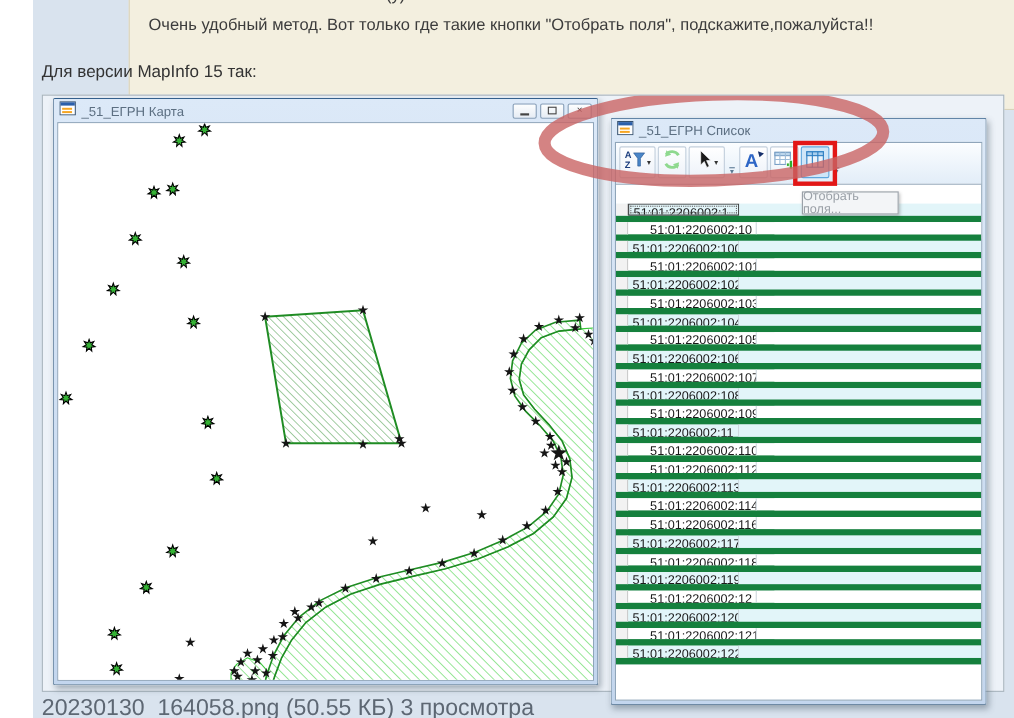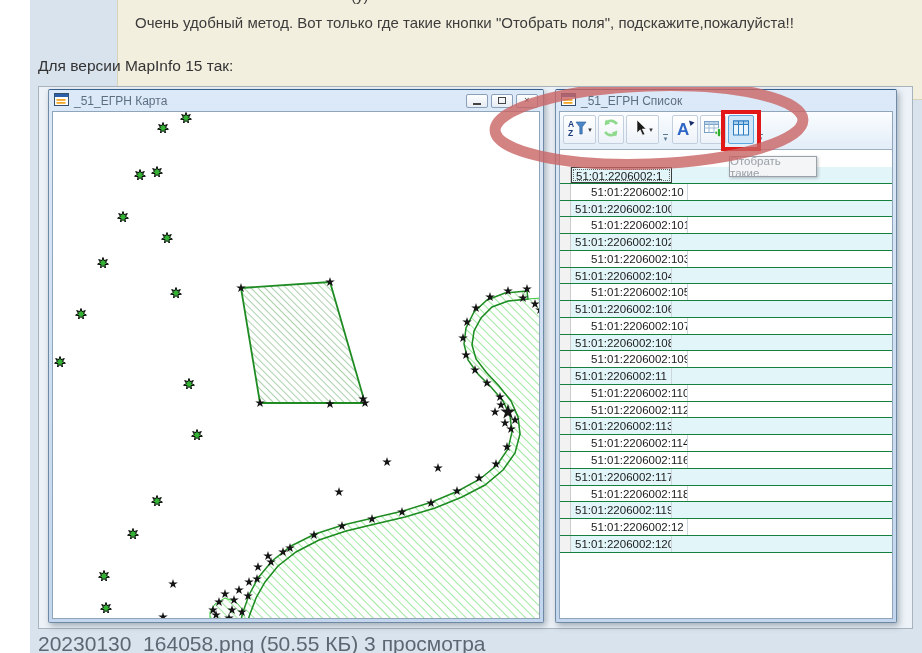--- a/index.html
+++ b/index.html
@@ -19,21 +19,21 @@
 
   
   .image-frame{position:absolute;left:38px;top:86px;width:875px;height:543px;
                background:#edf2f8;border:1px solid #a8b4bd;box-sizing:border-box;}
 
   
   .window{position:absolute;border:1px solid #6e8aa5;border-top-color:#35608c;border-radius:2px;
           background:linear-gradient(#dce9f8,#c3d6ee);box-shadow:2px 3px 6px rgba(70,88,105,.45);
           box-sizing:border-box;}
   .map-window{left:9px;top:2px;width:496px;height:534px;}
-  .list-window{left:516px;top:2px;width:342px;height:534px;}
+  .list-window{left:516px;top:20px;width:342px;height:534px;}
   .titlebar{height:21px;display:flex;align-items:center;padding:0 5px;gap:5px;}
   .title{font-size:12px;color:#5c6f82;white-space:nowrap;}
   .controls{margin-left:auto;display:flex;gap:3px;}
   .ctrl{width:22px;height:14px;border:1px solid #8aa0b8;border-radius:2px;
         background:linear-gradient(#fdfefe,#e6ecf4);display:flex;align-items:center;
         justify-content:center;font-size:9px;line-height:9px;color:#333;box-sizing:border-box;}
   .ctrl .minbar{width:8px;height:2px;background:#444;margin-top:6px;}
   .ctrl .maxbox{width:8px;height:7px;border:1.5px solid #444;box-sizing:border-box;}
   .client{position:absolute;left:3px;right:3px;top:21px;bottom:3px;background:#fff;
           border:1px solid #8fa5ba;box-sizing:border-box;}
@@ -55,21 +55,21 @@
   .tb-overflow{width:9px;align-self:flex-end;padding-bottom:5px;text-align:center;
           font-size:7px;color:#5d7a94;line-height:6px;}
   .tb-overflow .bar{display:block;width:5px;height:1px;background:#5d7a94;margin:0 auto 1px;}
 
   .header-row{height:17px;display:flex;align-items:center;background:#fdfefe;
               border-bottom:1px solid #b8c6d0;box-sizing:border-box;margin-top:32px;}
   .gutter{width:11px;align-self:stretch;background:#f2f2f2;border-right:1px solid #cccccc;
           box-sizing:border-box;flex:none;}
   .header-label{font-weight:bold;font-size:12px;color:#101010;padding-left:5px;}
   .rows{position:absolute;left:0;right:0;top:55px;bottom:0;overflow:hidden;}
-  .row{height:16.78px;display:flex;border-bottom:1px solid #15803d;box-sizing:border-box;}
+  .row{height:16.78px;display:flex;border-bottom:6px solid #15803d;box-sizing:border-box;}
   .row .cell{width:101px;flex:none;font-size:11.5px;color:#1a1a1a;line-height:15px;
              padding:1px 2px 0 4px;border-right:1px solid #ccd6dc;box-sizing:border-box;
              white-space:nowrap;overflow:hidden;}
   .row .filler{flex:1;}
   .row.even,.row.even .filler{background:#e2f5f9;}
   .row.odd,.row.odd .filler{background:#ffffff;gap:16px;}
   .row .cell.selected{border:1px solid #3c3c3c;outline:1px dotted #666;outline-offset:-3px;}
 
   .tooltip{position:absolute;left:169px;top:44px;width:88px;height:21px;
            background:#f3f5f7;border:1px solid #9aa1a8;box-shadow:1px 1px 3px rgba(0,0,0,.25);
@@ -379,22 +379,32 @@
             <div class="row odd">
               <div class="gutter"></div>
               <div class="cell">51:01:2206002:12</div>
               <div class="filler"></div>
             </div>
             <div class="row even">
               <div class="gutter"></div>
               <div class="cell">51:01:2206002:120</div>
               <div class="filler"></div>
             </div>
+            <div class="row odd">
+              <div class="gutter"></div>
+              <div class="cell">51:01:2206002:121</div>
+              <div class="filler"></div>
+            </div>
+            <div class="row even">
+              <div class="gutter"></div>
+              <div class="cell">51:01:2206002:122</div>
+              <div class="filler"></div>
+            </div>
           </div>
-        <div class="tooltip">Отобрать такие...</div>
+        <div class="tooltip">Отобрать поля...</div>
       </div>
     </div>
 
     <svg class="annotations" id="annot-svg">
         <ellipse cx="610" cy="38" rx="154" ry="39" fill="none" stroke="#c96464" stroke-width="11" opacity="0.8" transform="rotate(-2 610 38)" stroke-linecap="round"></ellipse>
       </svg>
   </div>
 
   <div class="caption">20230130_164058.png (50.55 КБ) 3 просмотра</div>
 </div>

